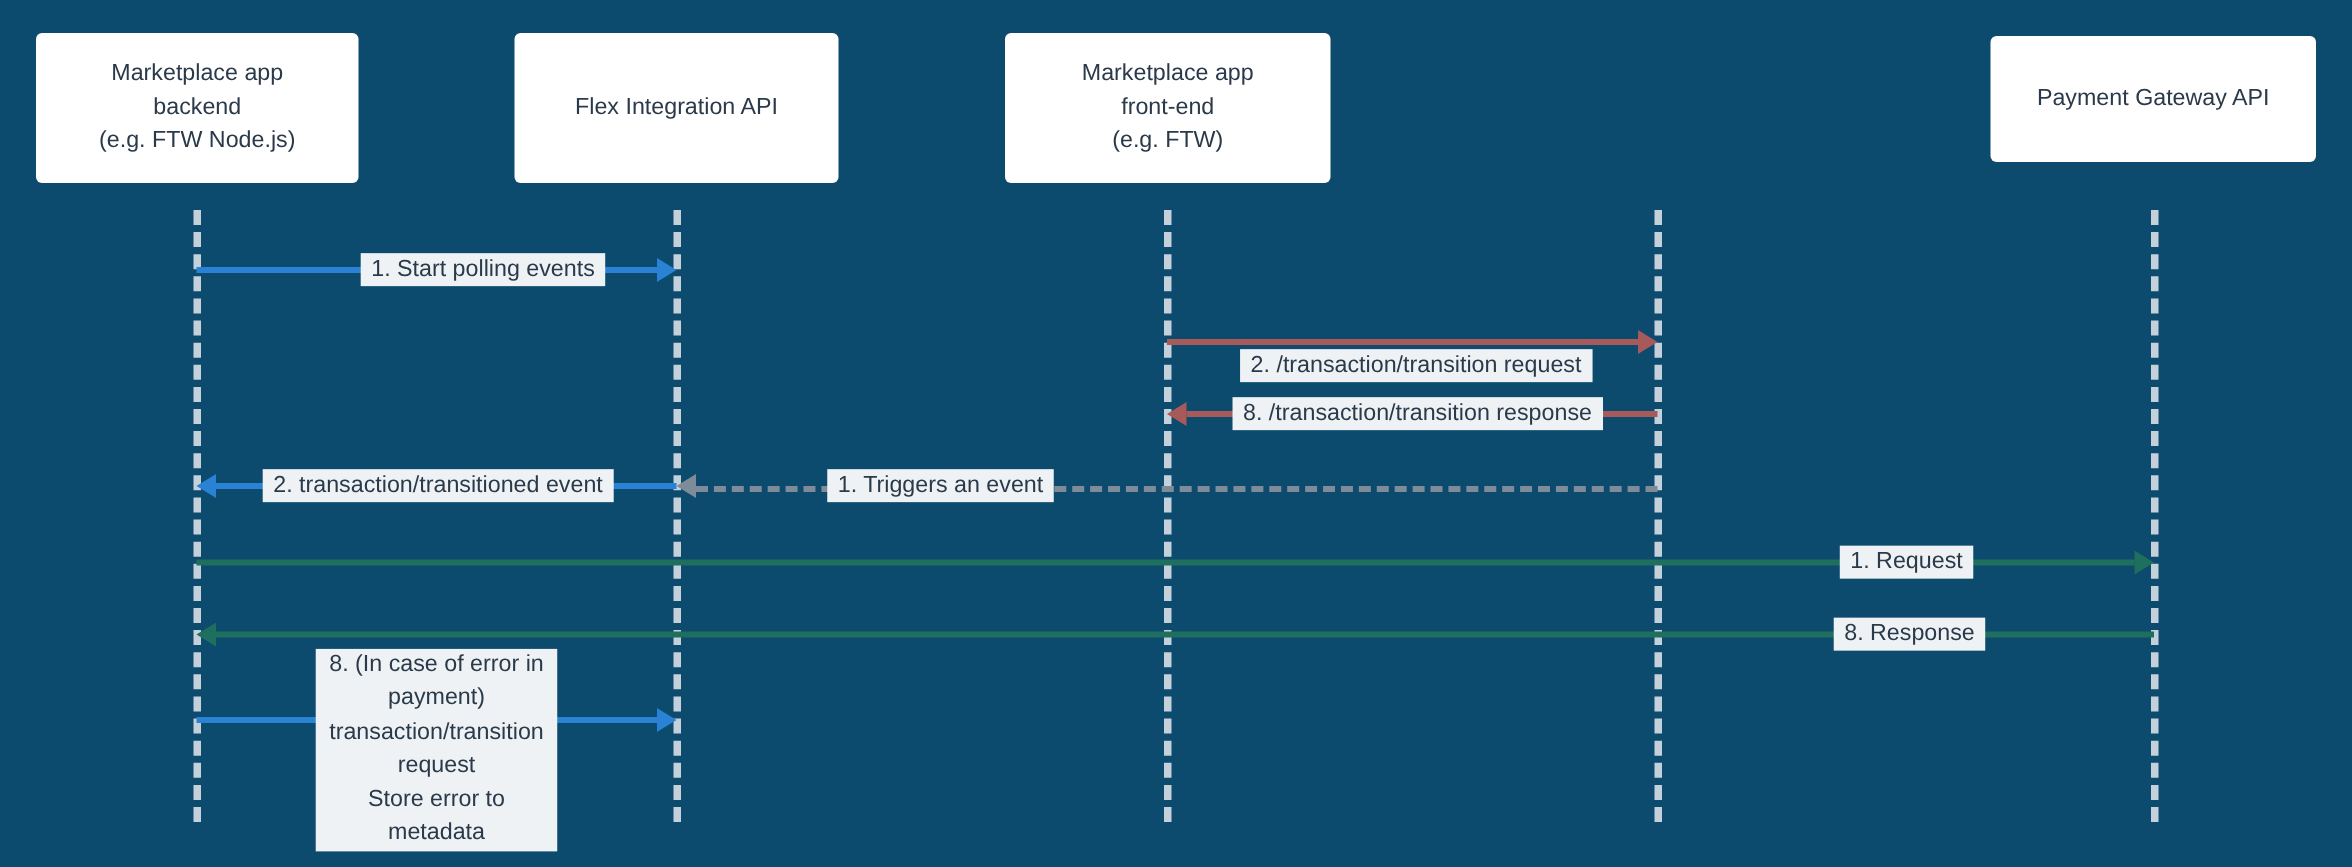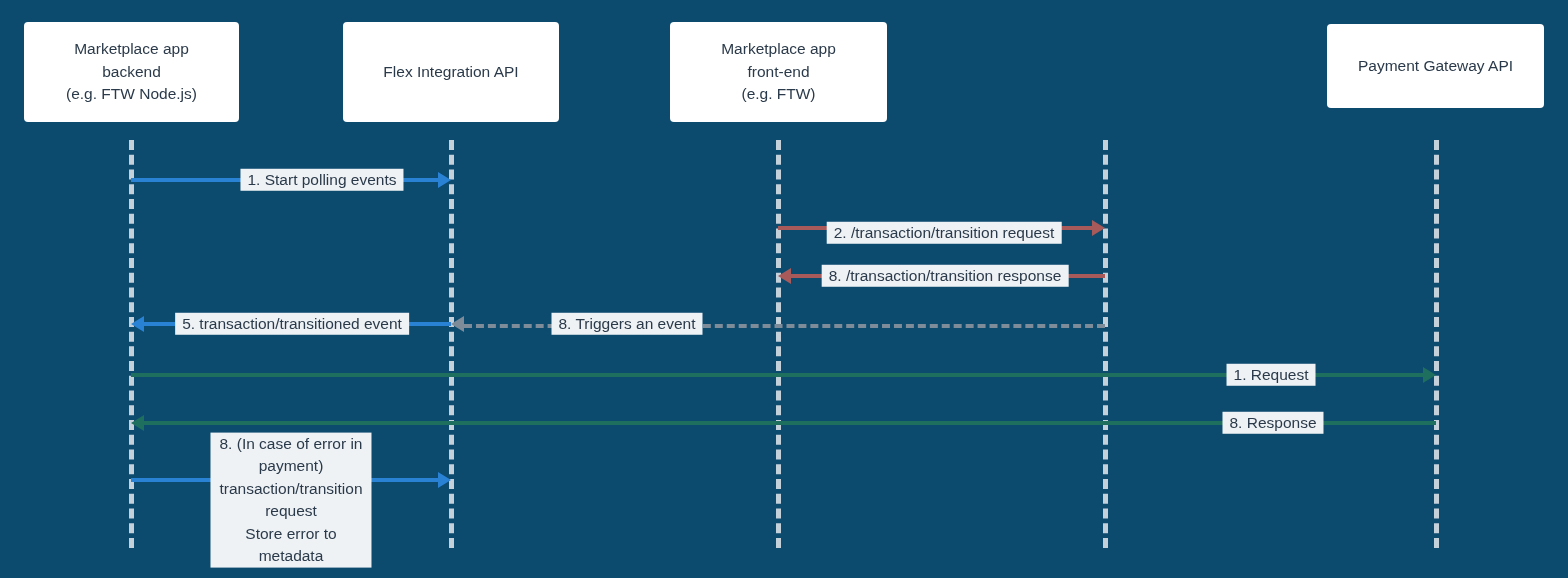--- a/index.html
+++ b/index.html
@@ -126,39 +126,39 @@
 
   <div class="message" style="left:131px; top:180px; width:320px;">
     <div class="msg-line solid" style="left:0; width:307px; background:#2a82d4;"></div>
     <div class="msg-head right" style="left:307px; border-left-color:#2a82d4;"></div>
     <div class="msg-label" style="left:163px; top:0;margin-left:28px;">1. Start polling events</div>
   </div>
 
   <div class="message" style="left:778px; top:228px; width:327px;">
     <div class="msg-line solid" style="left:0; width:314px; background:#a85a5a;"></div>
     <div class="msg-head right" style="left:314px; border-left-color:#a85a5a;"></div>
-    <div class="msg-label" style="left:166px; top:5px;">2. /transaction/transition request</div>
+    <div class="msg-label" style="left:166px; top:16px;">2. /transaction/transition request</div>
   </div>
 
   <div class="message" style="left:778px; top:276px; width:327px;">
     <div class="msg-line solid" style="left:13px; width:314px; background:#a85a5a;"></div>
     <div class="msg-head left" style="left:0; border-right-color:#a85a5a;"></div>
     <div class="msg-label" style="left:167px; top:0;">8. /transaction/transition response</div>
   </div>
 
   <div class="message" style="left:451px; top:324px; width:654px;">
     <div class="msg-line dashed" style="left:13px; width:641px;"></div>
     <div class="msg-head left" style="left:0; border-right-color:#7e8c99;"></div>
-    <div class="msg-label" style="left:176px; top:0;">8. Triggers an event</div>
+    <div class="msg-label" style="left:176px; top:0;">1. Triggers an event</div>
   </div>
 
   <div class="message" style="left:131px; top:324px; width:320px;">
     <div class="msg-line solid" style="left:13px; width:307px; background:#2a82d4;"></div>
     <div class="msg-head left" style="left:0; border-right-color:#2a82d4;"></div>
-    <div class="msg-label" style="left:161px; top:0;">5. transaction/transitioned event</div>
+    <div class="msg-label" style="left:161px; top:0;">2. transaction/transitioned event</div>
   </div>
 
   <div class="message" style="left:131px; top:375px; width:1305px;">
     <div class="msg-line solid" style="left:0; width:1292px; background:#1f6f5e;"></div>
     <div class="msg-head right" style="left:1292px; border-left-color:#1f6f5e;"></div>
     <div class="msg-label" style="left:1140px; top:0;">1. Request</div>
   </div>
 
   <div class="message" style="left:131px; top:423px; width:1305px;">
     <div class="msg-line solid" style="left:13px; width:1292px; background:#1f6f5e;"></div>

